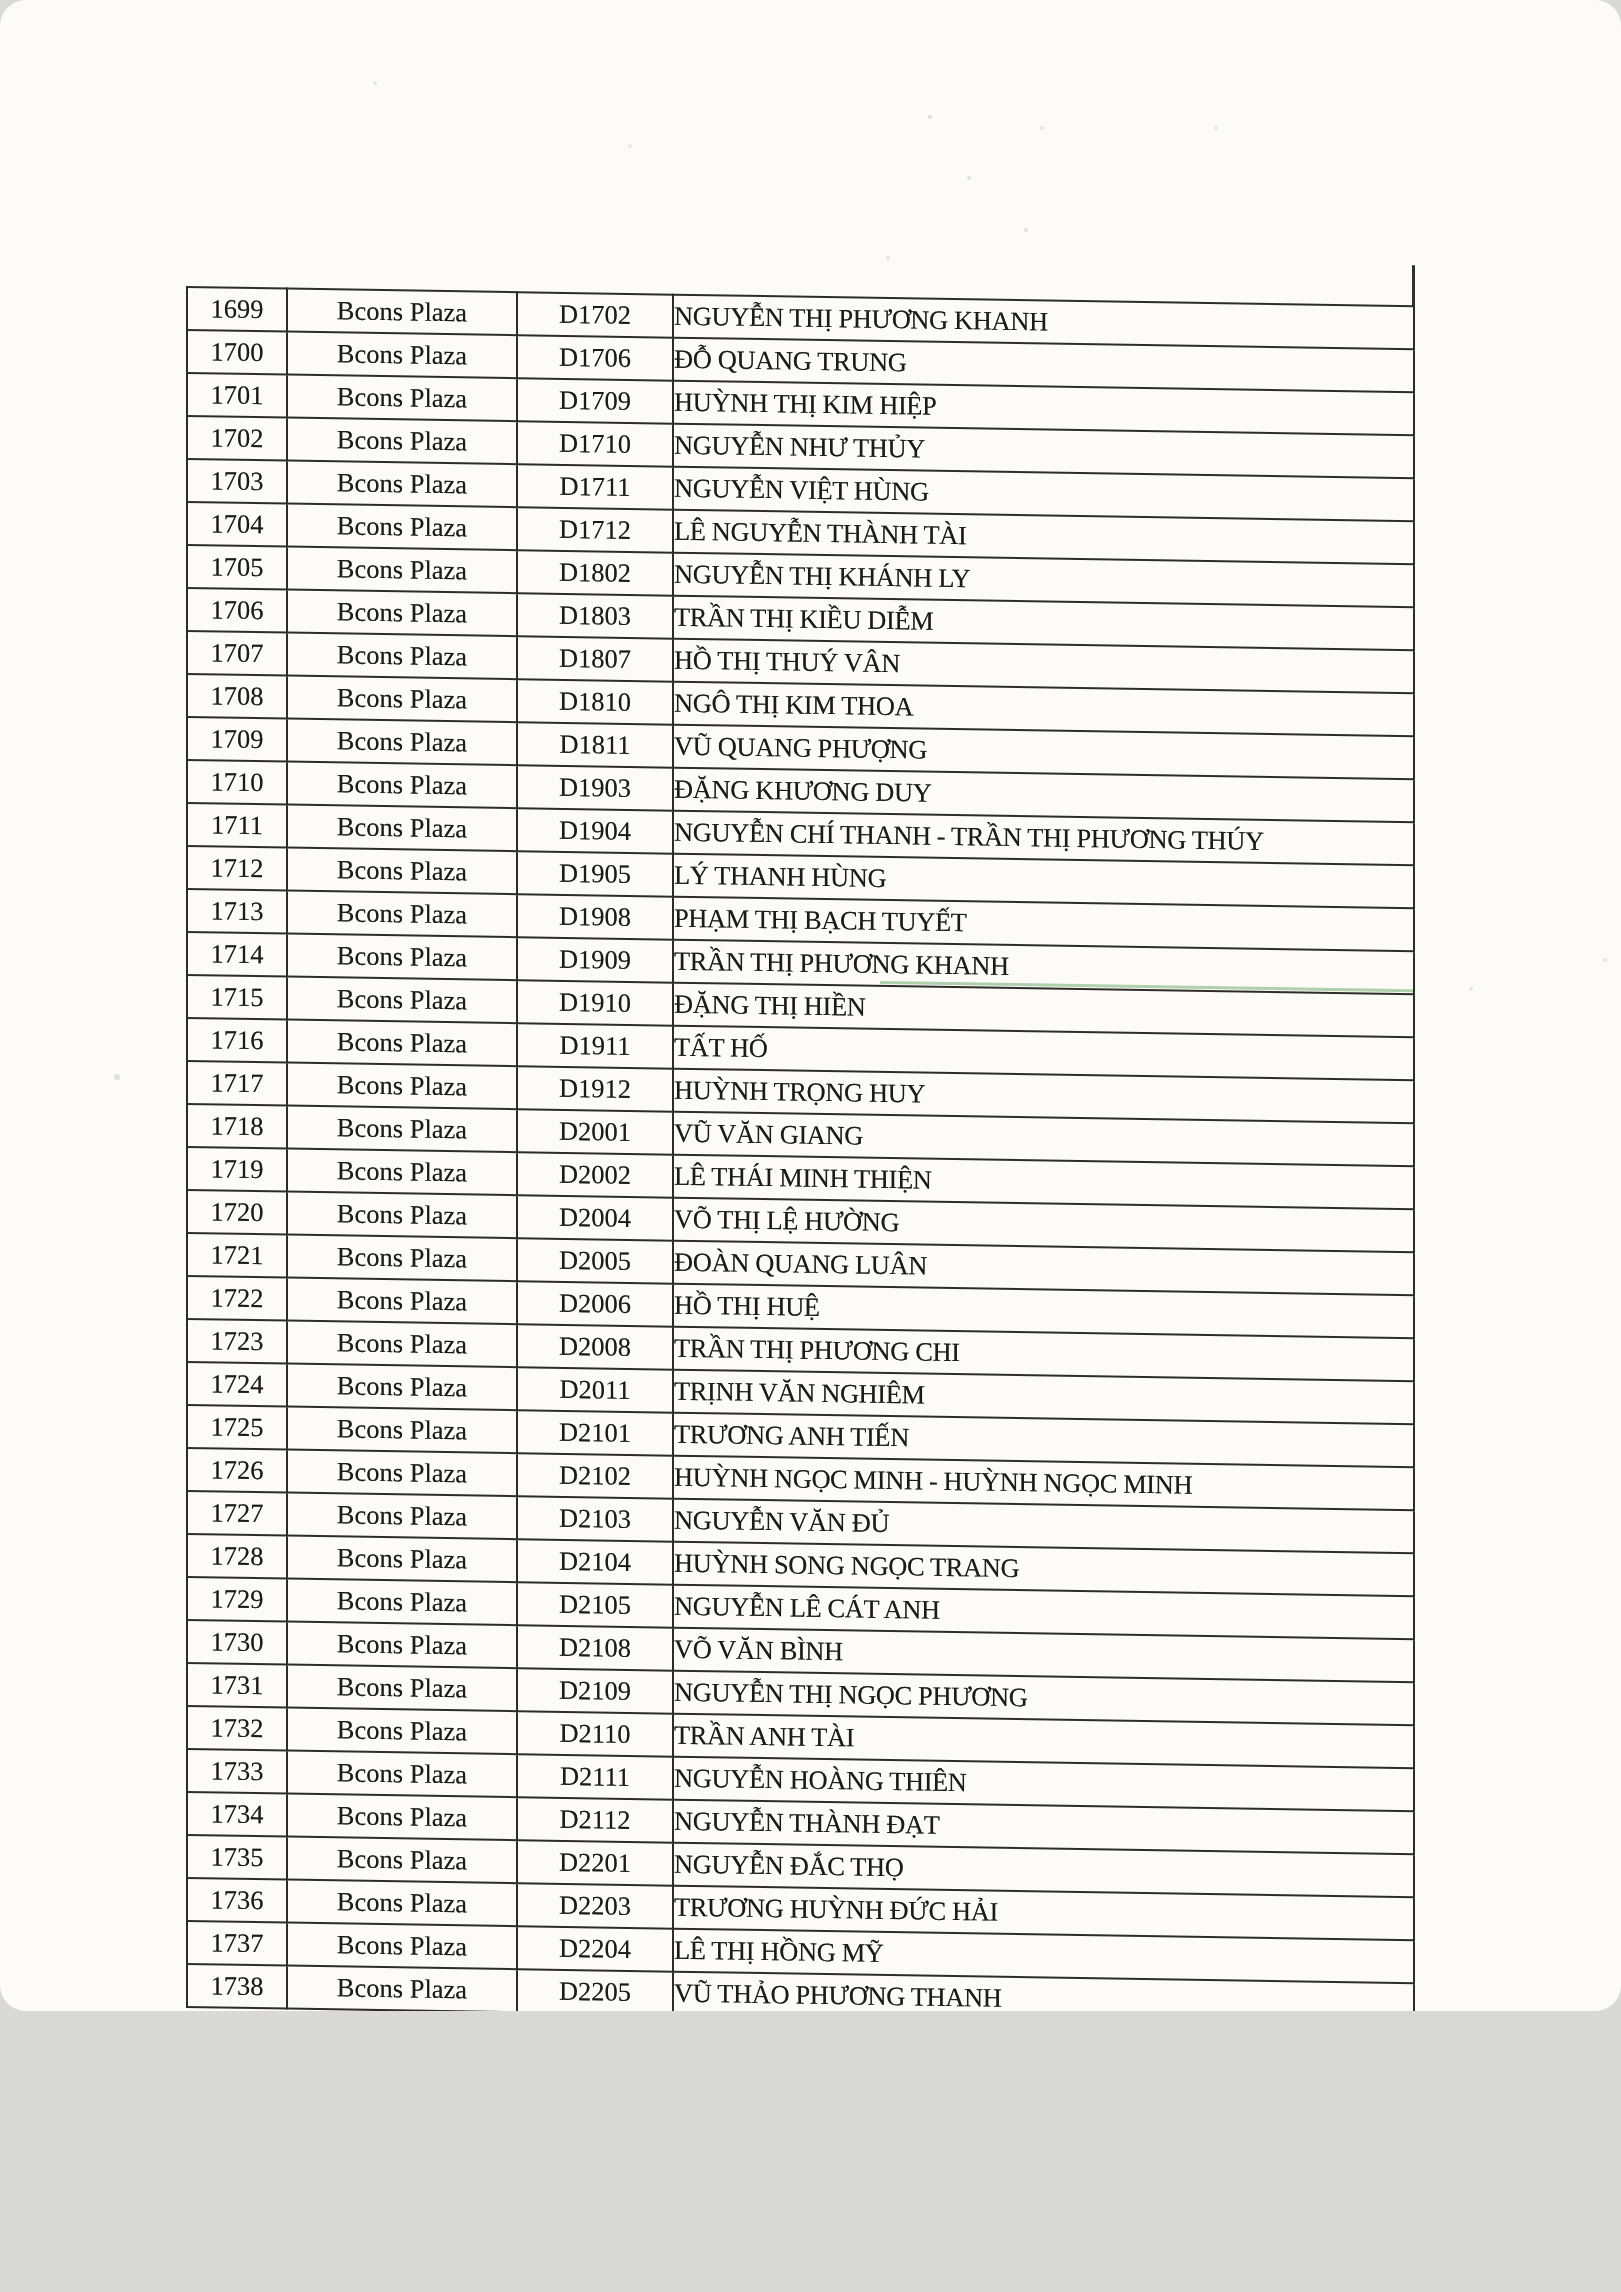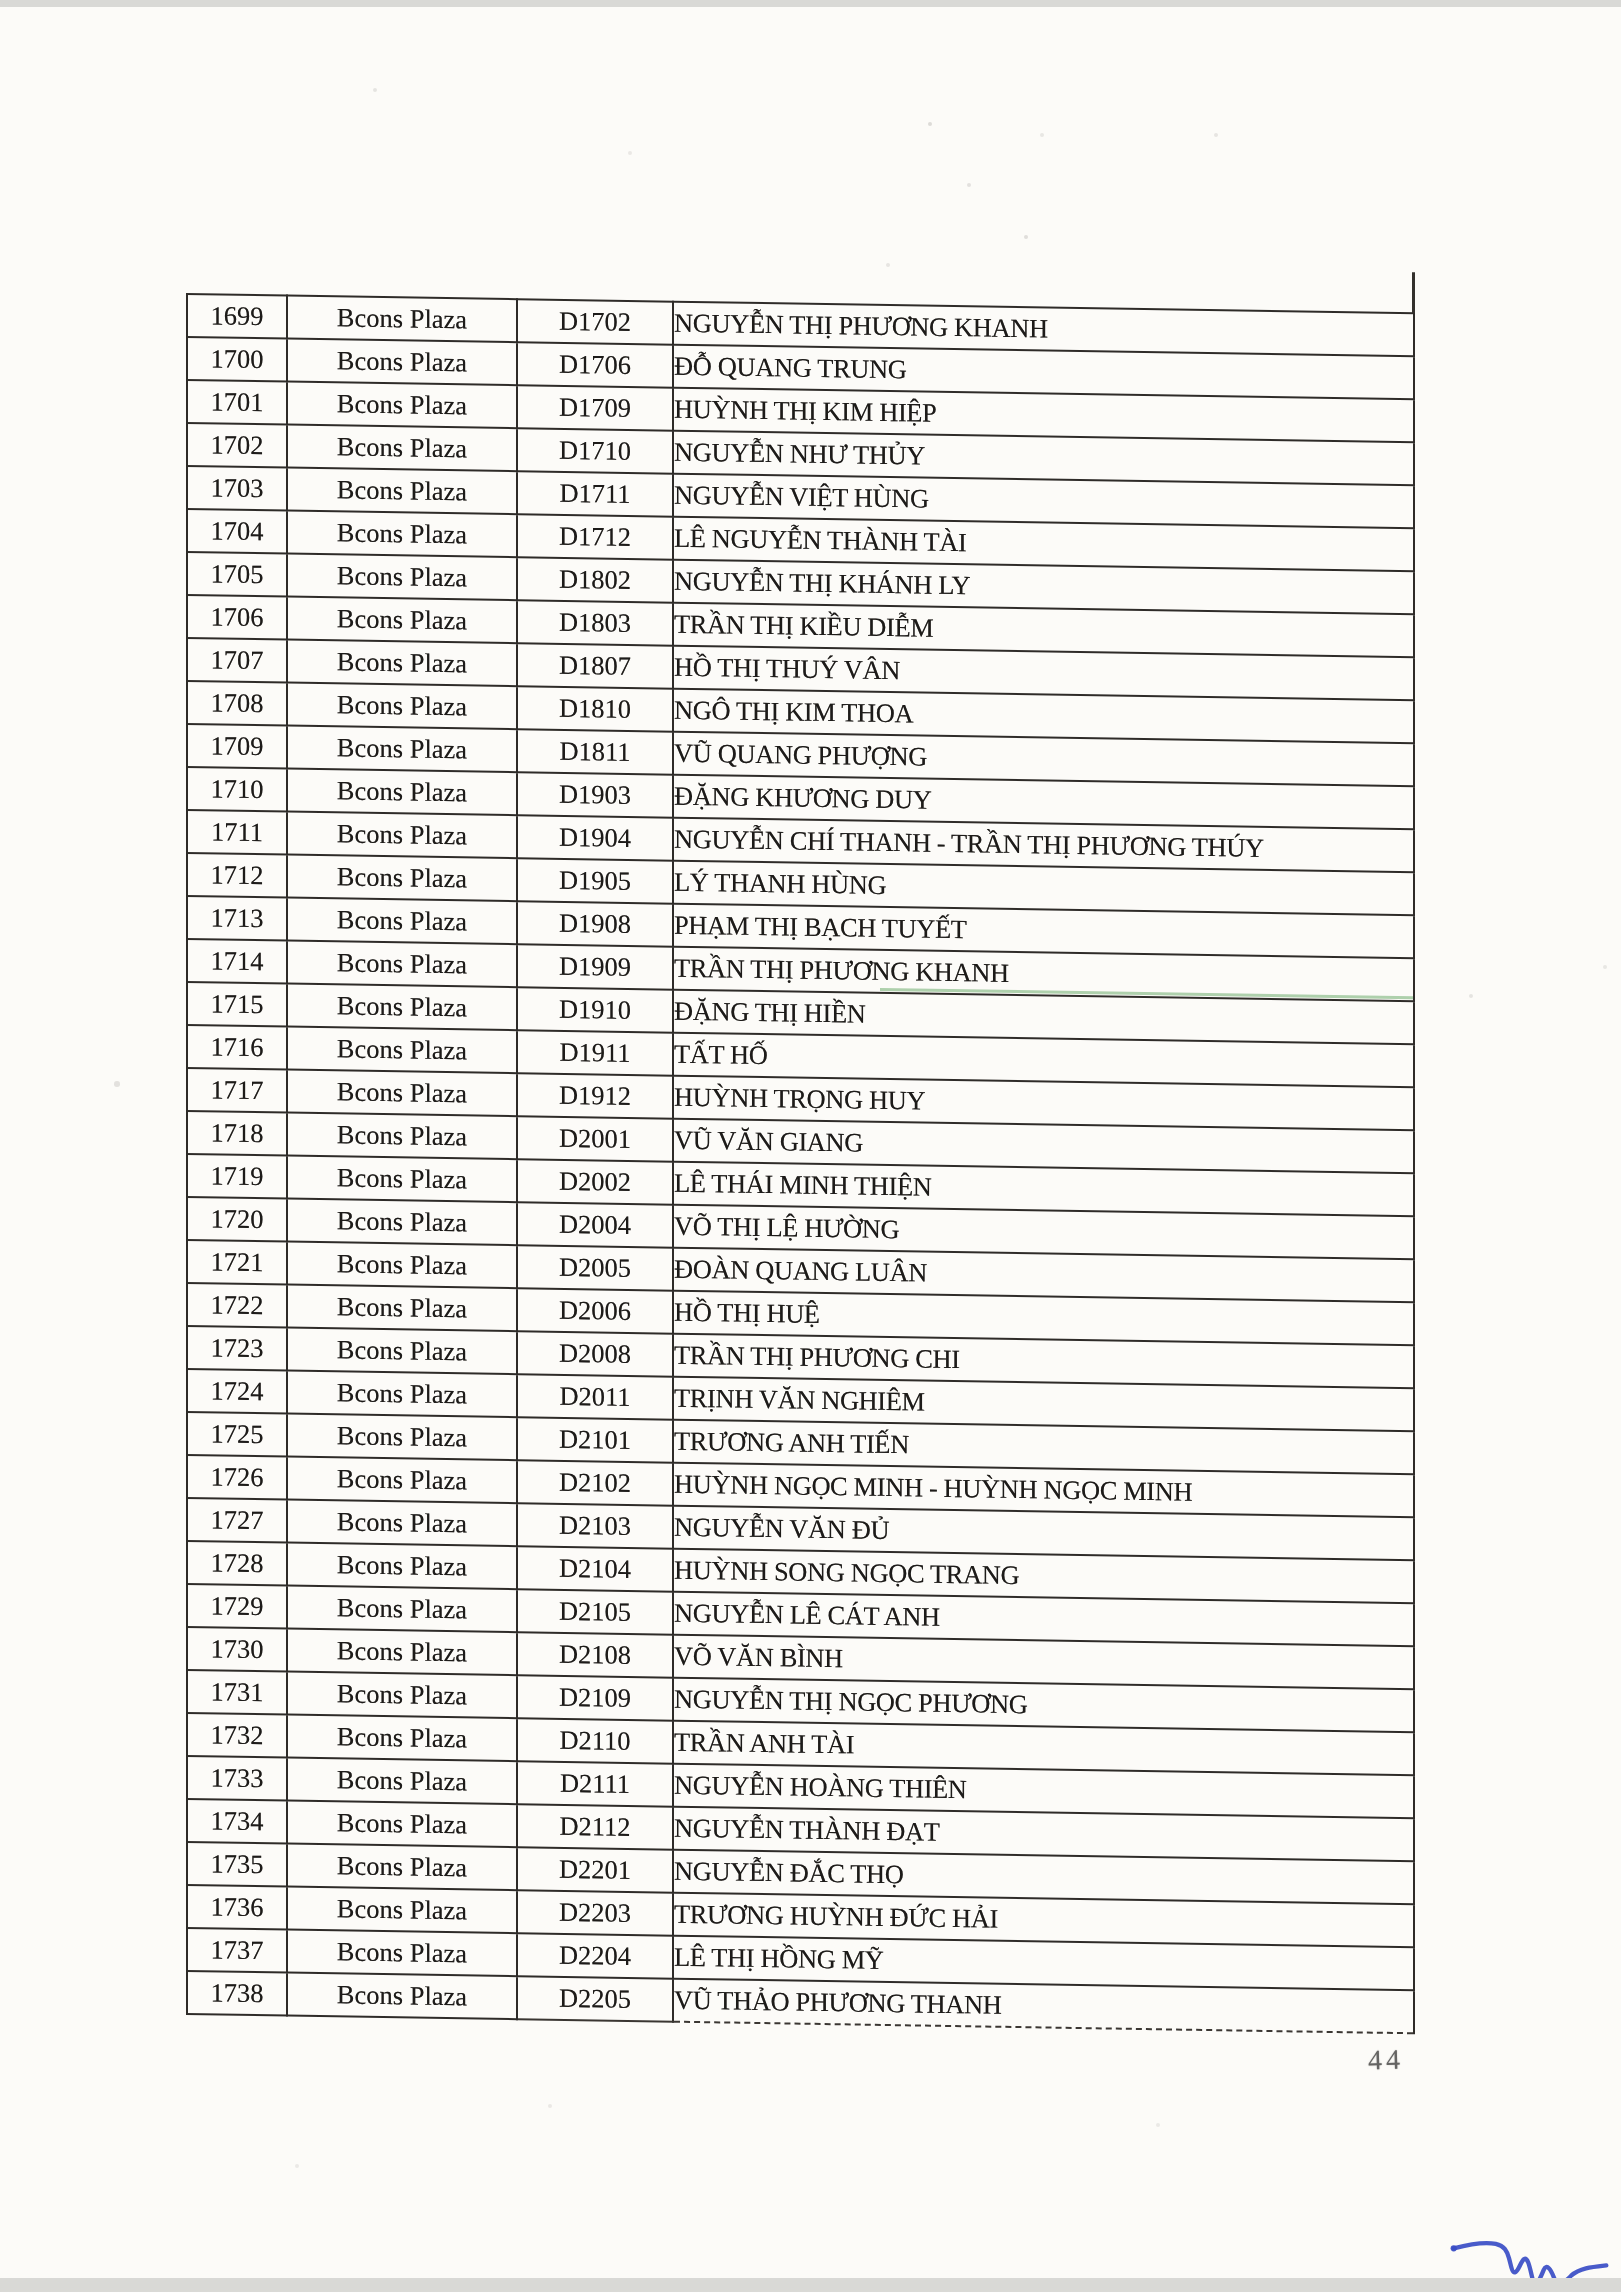--- a/index.html
+++ b/index.html
@@ -1,22 +1,23 @@
 <!DOCTYPE html>
 <html><head>
 <meta charset="utf-8">
 <style>
   html,body{margin:0;padding:0;background:#d9d9d6;}
   .page{
     position:relative;
-    width:1621px;height:2271px;
-    margin:7px auto;
+    width:1621px;height:2011px;
+    margin:0 auto;
     background:#fcfbf8;
     overflow:hidden;
     font-family:"Liberation Serif","DejaVu Serif",serif;
+    border-radius:26px;
   }
   
   .table-wrap{
     position:absolute;left:186px;top:286px;width:1227px;
     transform:skewY(0.9deg);
     transform-origin:0 0;
   }
   table.owners{
     border-collapse:collapse;
     width:1227px;

